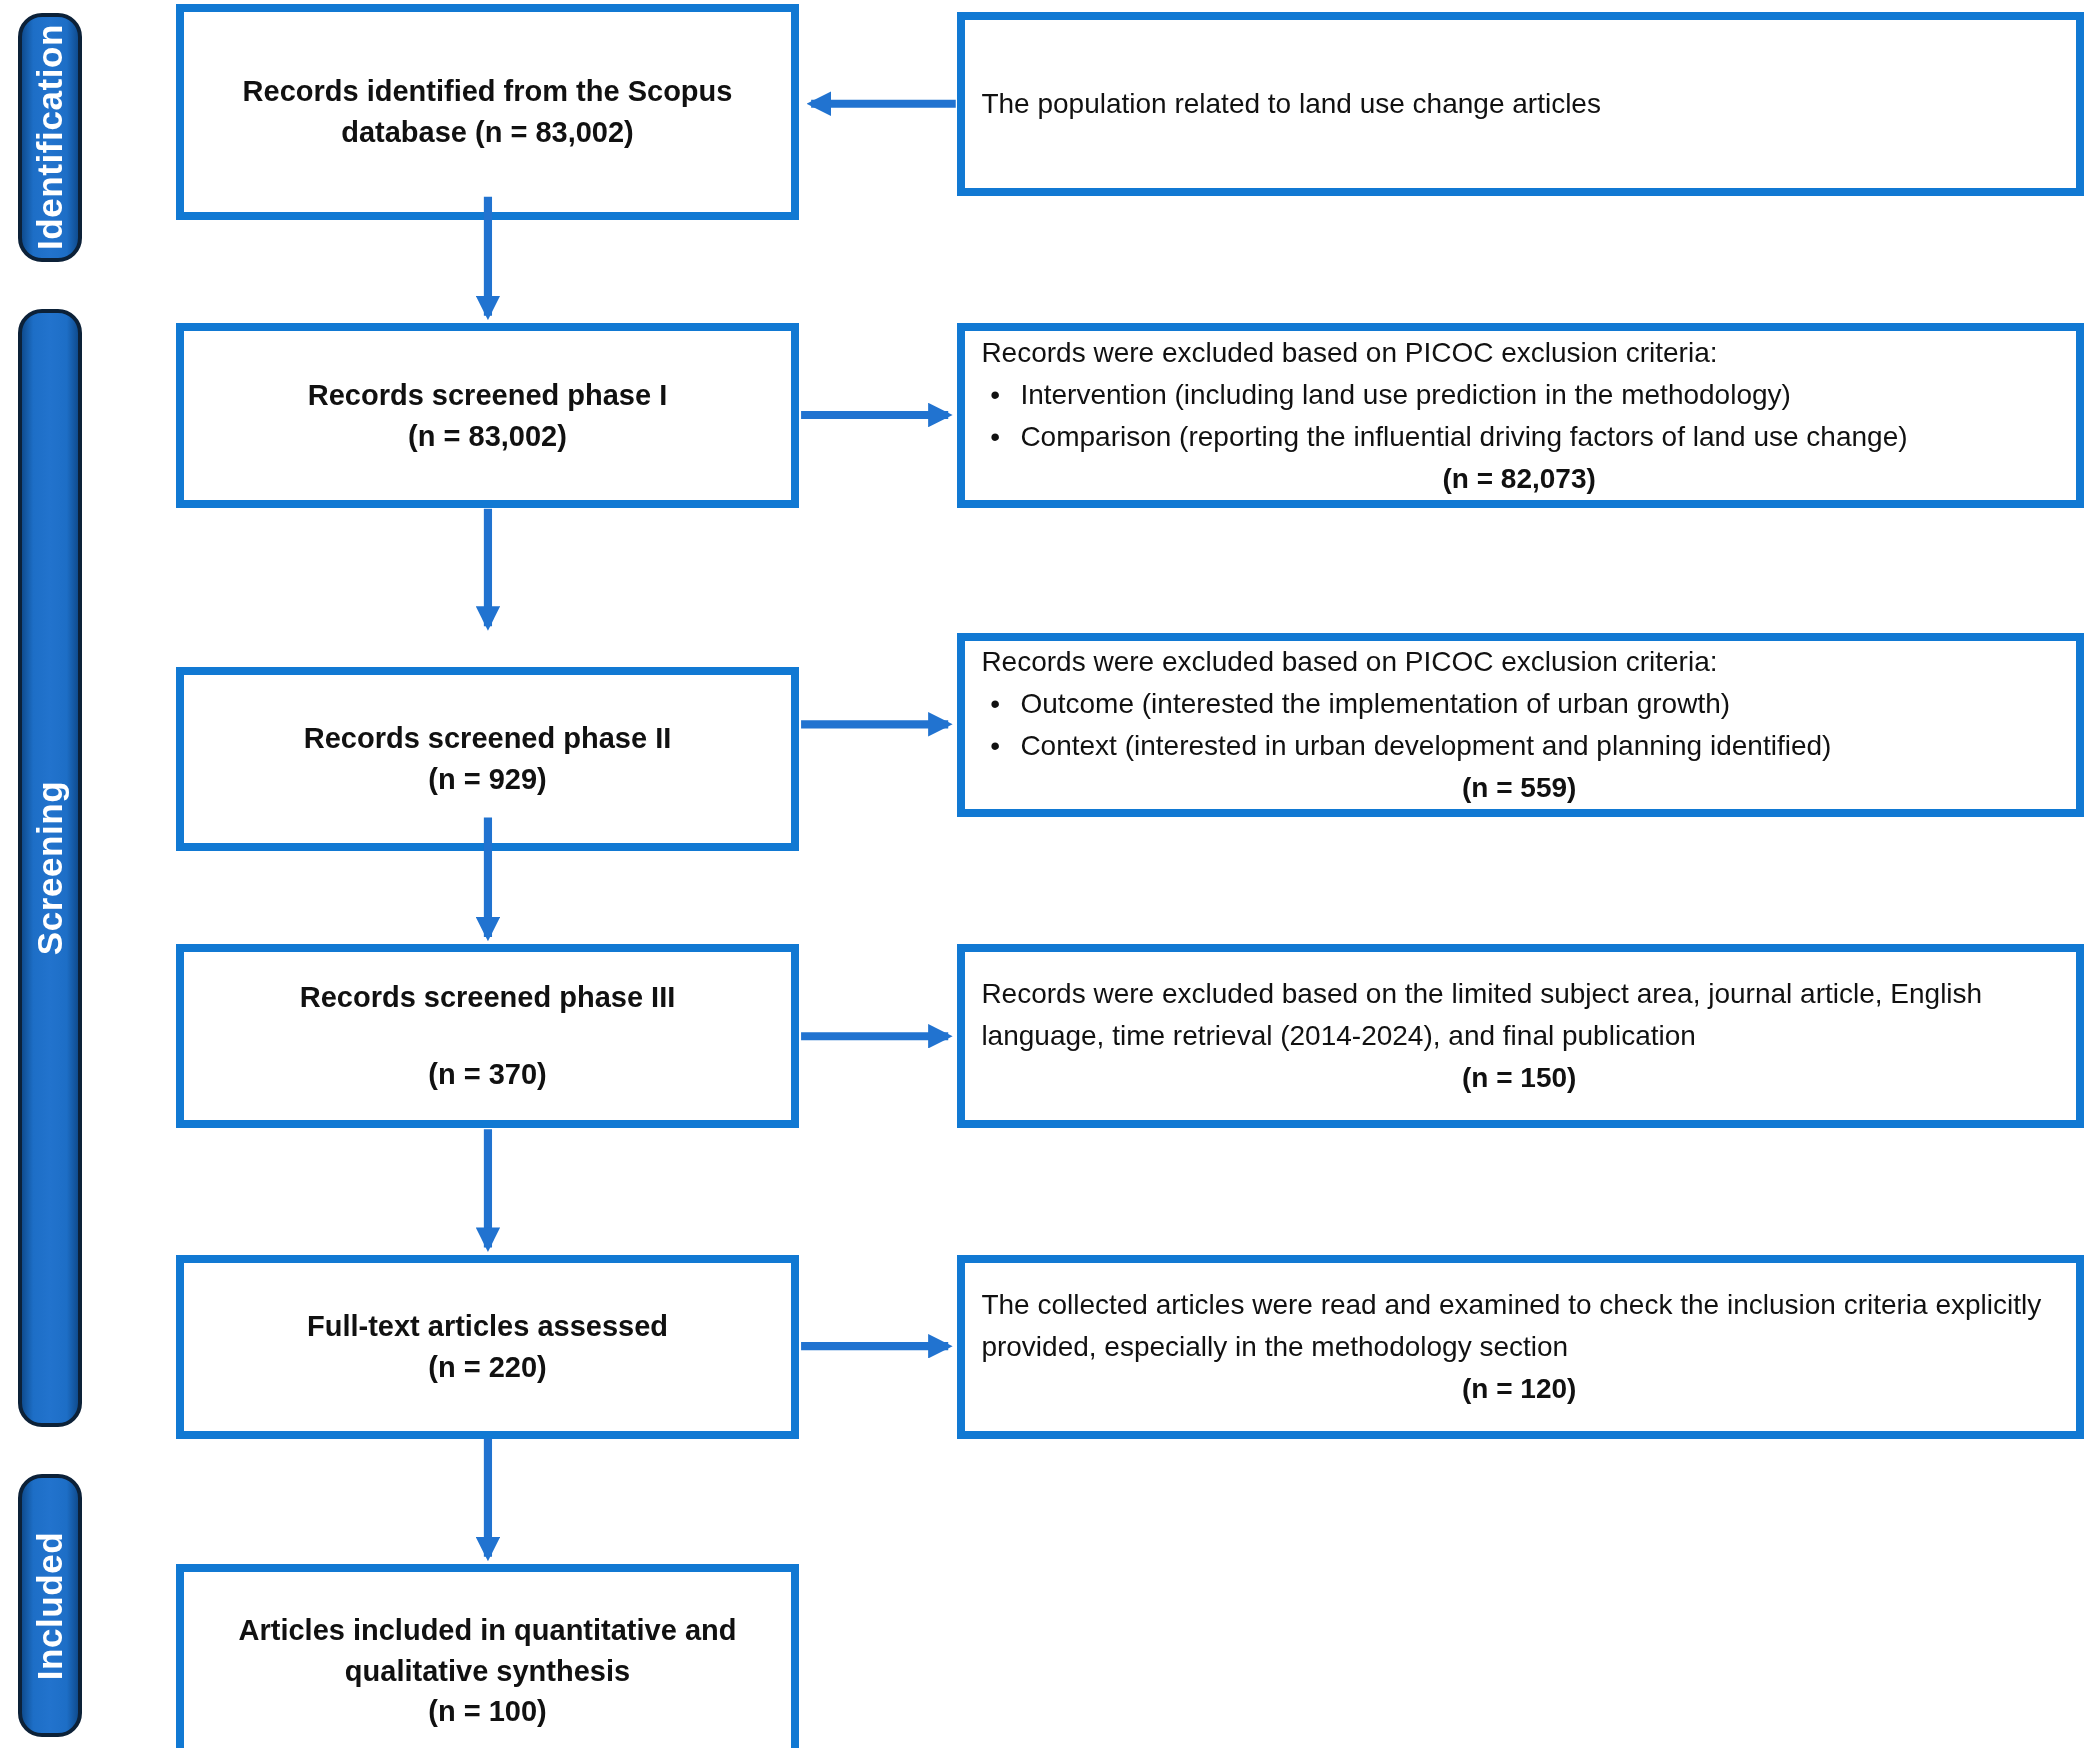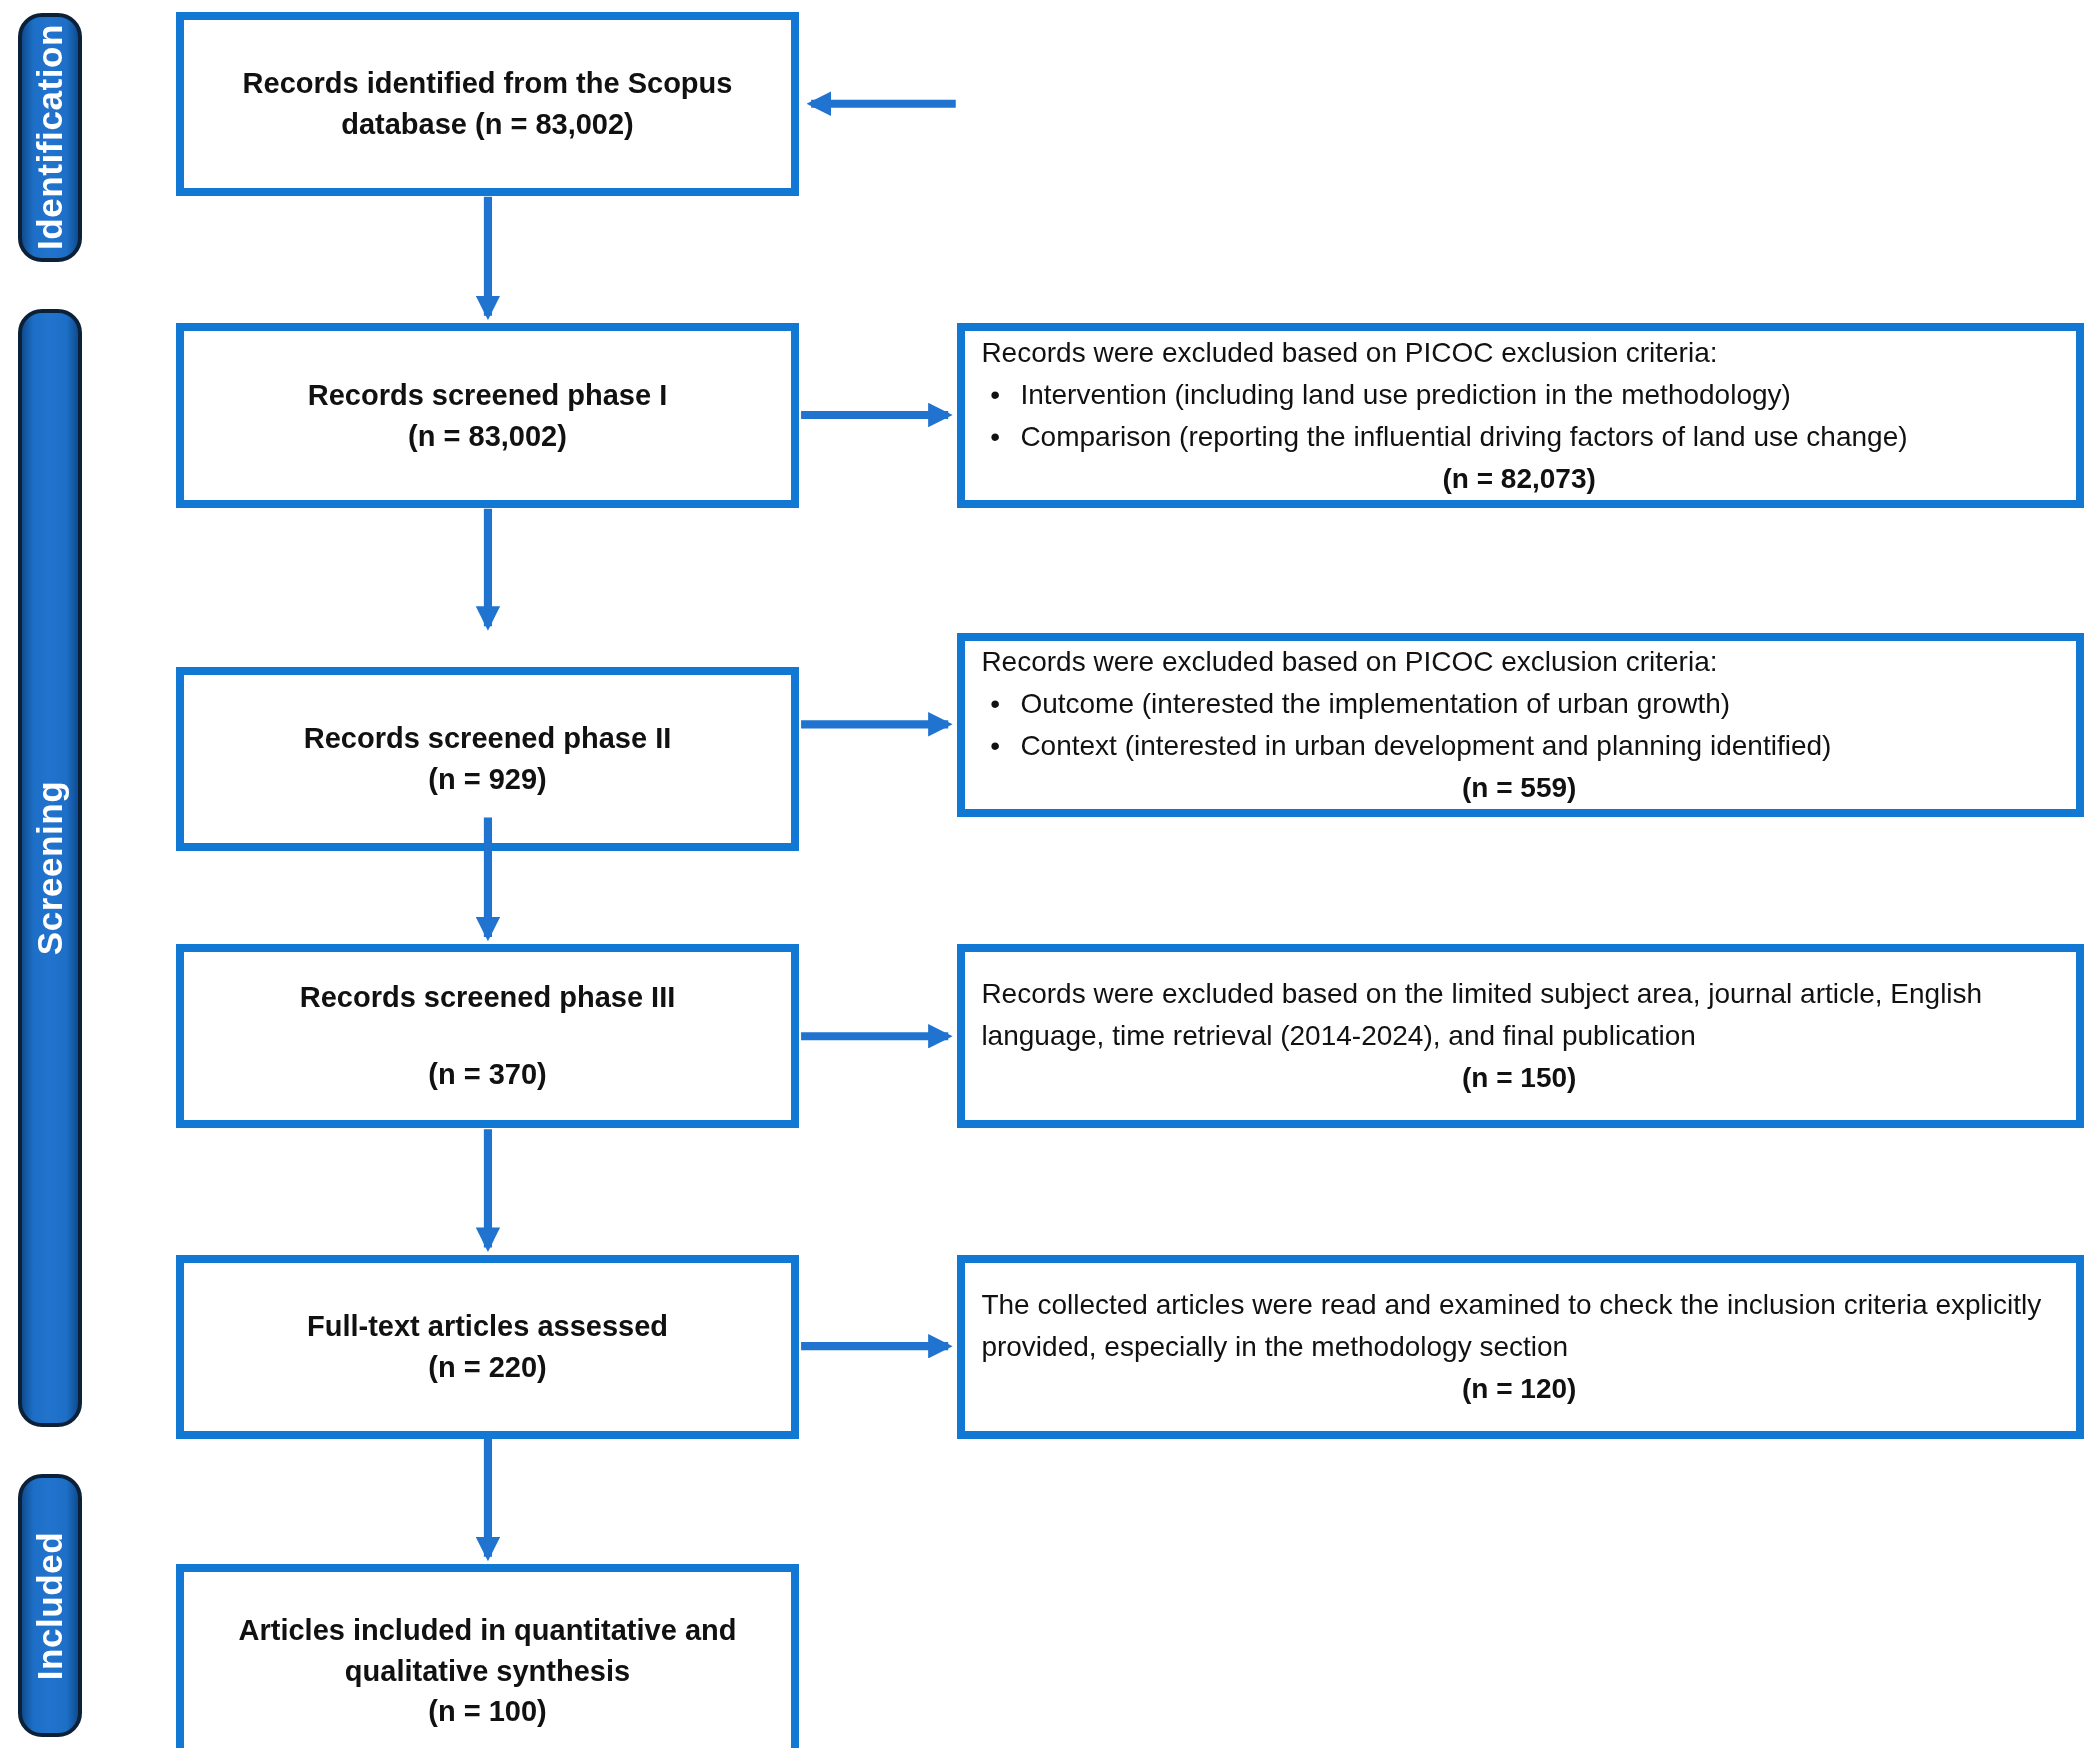--- a/index.html
+++ b/index.html
@@ -57,21 +57,21 @@
     align-items: center;
     justify-content: center;
     text-align: center;
     padding: 6.3px 14px;
   }
   .flow-box .flow-text {
     font-weight: bold;
     font-size: 29px;
     line-height: 1.4;
   }
-  #flow-box-1 { top: 12px;   height: 184px; }
+  #flow-box-1 { top: 4px;   height: 216px; }
   #flow-box-2 { top: 323px;  height: 185px; }
   #flow-box-3 { top: 633px; height: 184px; margin-top: 34px; }
   #flow-box-4 { top: 944px; height: 184px; gap: 36px; }
   #flow-box-5 { top: 1255px; height: 184px; }
   #flow-box-6 { top: 1564px; height: 214px; }
 
   
   .side-box {
     position: absolute;
     left: 957px;
@@ -139,20 +139,23 @@
   </div>
   <div class="flow-box" id="flow-box-5">
     <div class="flow-text">Full-text articles assessed</div>
     <div class="flow-text">(n = 220)</div>
   </div>
   <div class="flow-box" id="flow-box-6">
     <div class="flow-text">Articles included in quantitative and qualitative synthesis</div>
     <div class="flow-text">(n = 100)</div>
   </div>
 
+  <div class="side-box" id="side-box-1">
+    <div>The population related to land use change articles</div>
+  </div>
 
   <div class="side-box" id="side-box-2">
     <div>Records were excluded based on PICOC exclusion criteria:</div>
     <div class="bullet-row">
       <span class="bullet-glyph">•</span>
       <span class="bullet-text">Intervention (including land use prediction in the methodology)</span>
     </div>
     <div class="bullet-row">
       <span class="bullet-glyph">•</span>
       <span class="bullet-text">Comparison (reporting the influential driving factors of land use change)</span>

